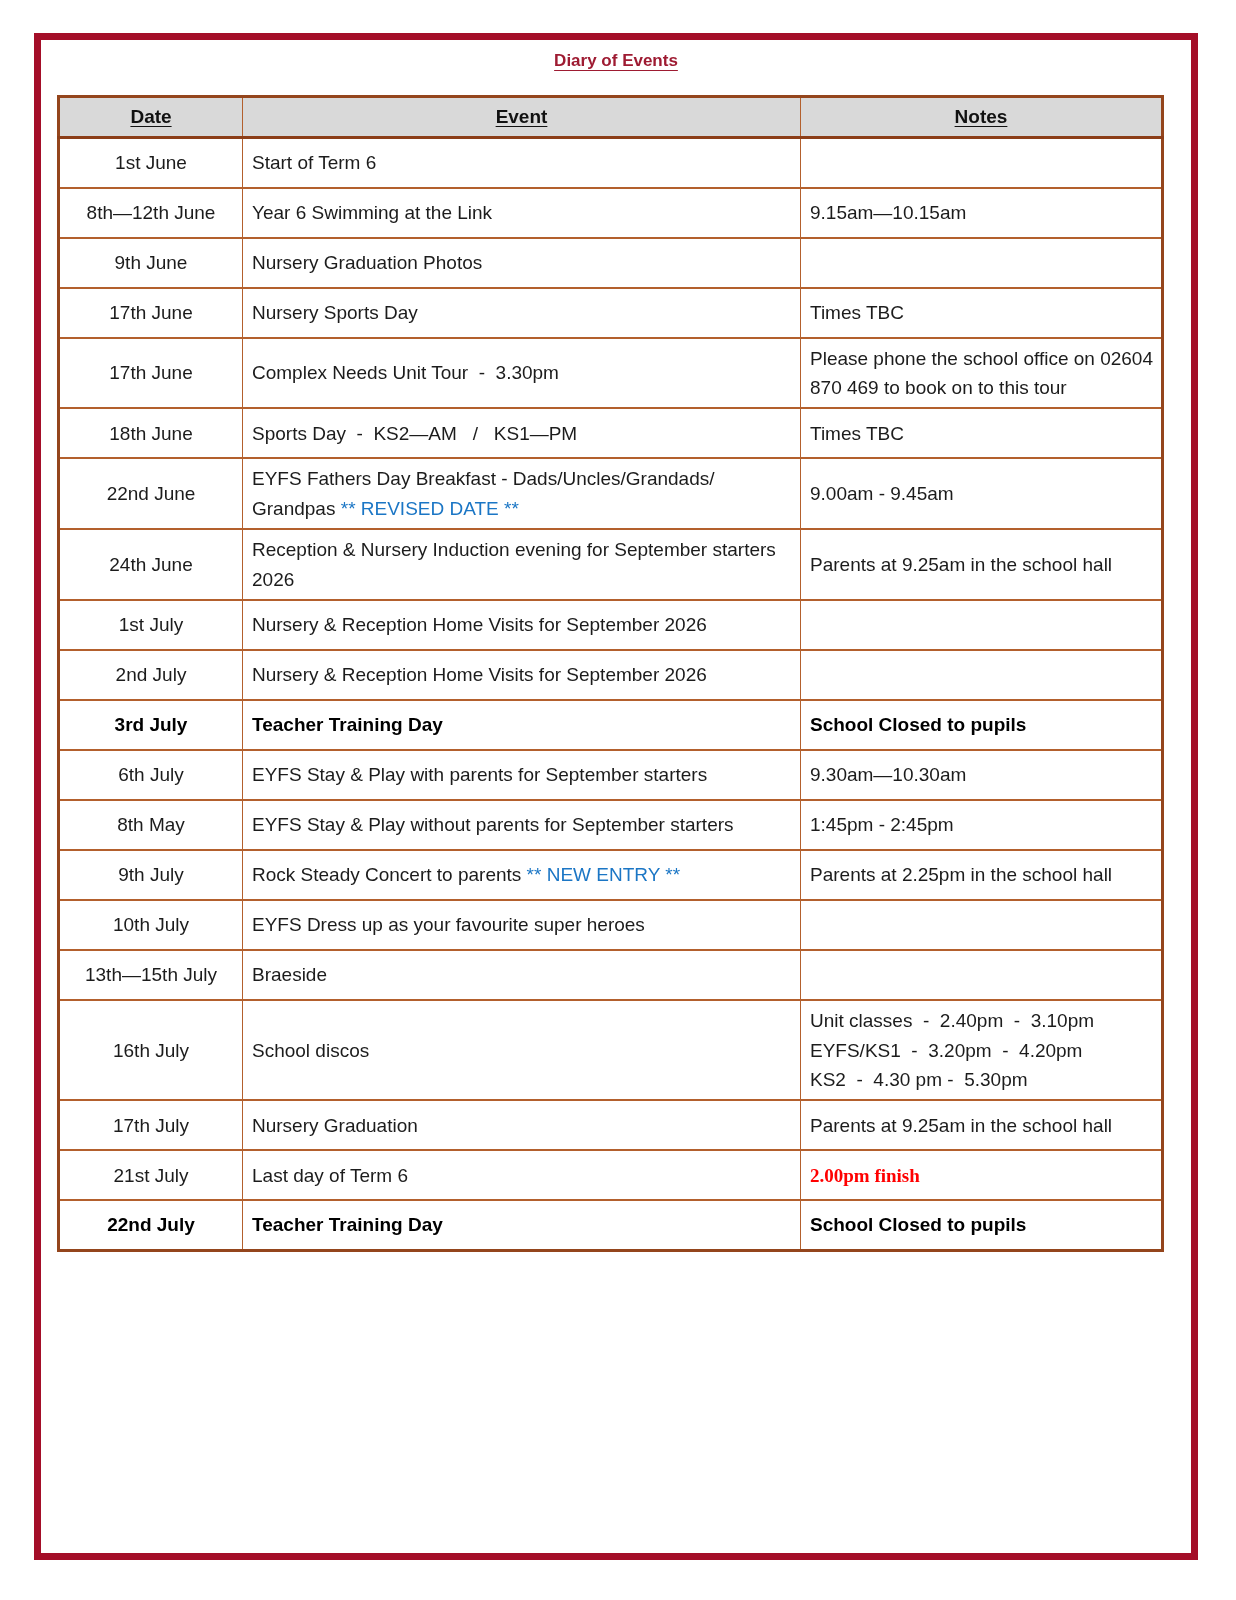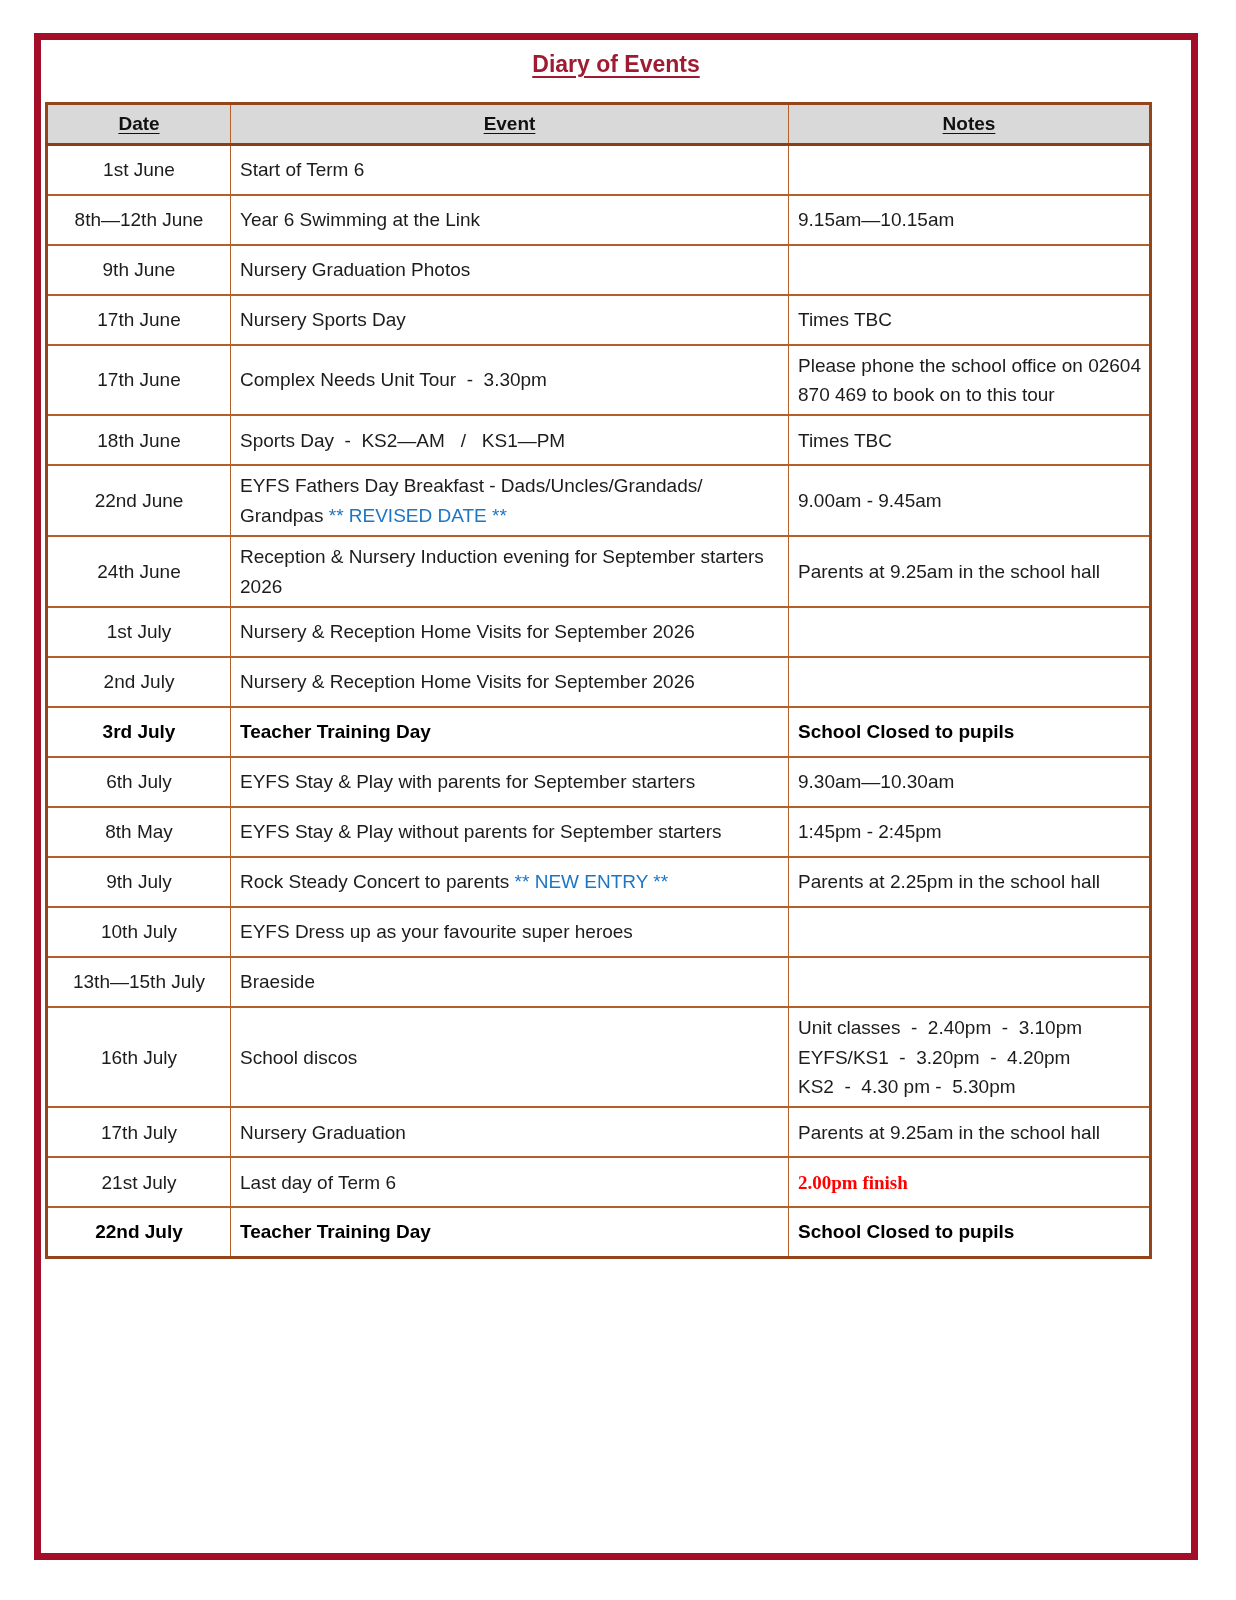--- a/index.html
+++ b/index.html
@@ -21,28 +21,28 @@
     top: 33px;
     width: 1164px;
     height: 1527px;
     border: 7px solid #a40e28;
     box-sizing: border-box;
     background: #ffffff;
   }
   .page-title {
     margin-top: 11px;
     text-align: center;
-    font-size: 23px;
+    font-size: 17px;
     font-weight: bold;
     color: #9e1b32;
     text-decoration: underline;
     text-underline-offset: 4px;
   }
   table.events {
-    margin-left: 4px;
+    margin-left: 16px;
     margin-top: 24px;
     border-collapse: collapse;
     table-layout: fixed;
     width: 1104px;
     font-size: 19px;
     padding-left: 24px;
   }
   table.events { border: 3px solid #94451c; }
   .events th, .events td {
     border: 1px solid #b3602d;

